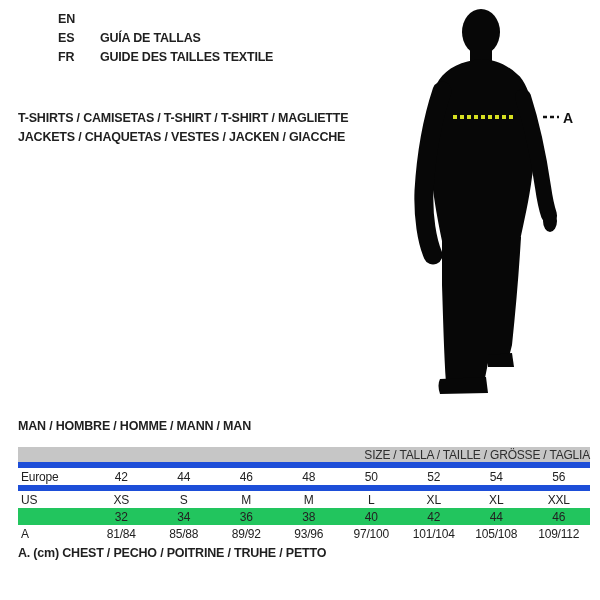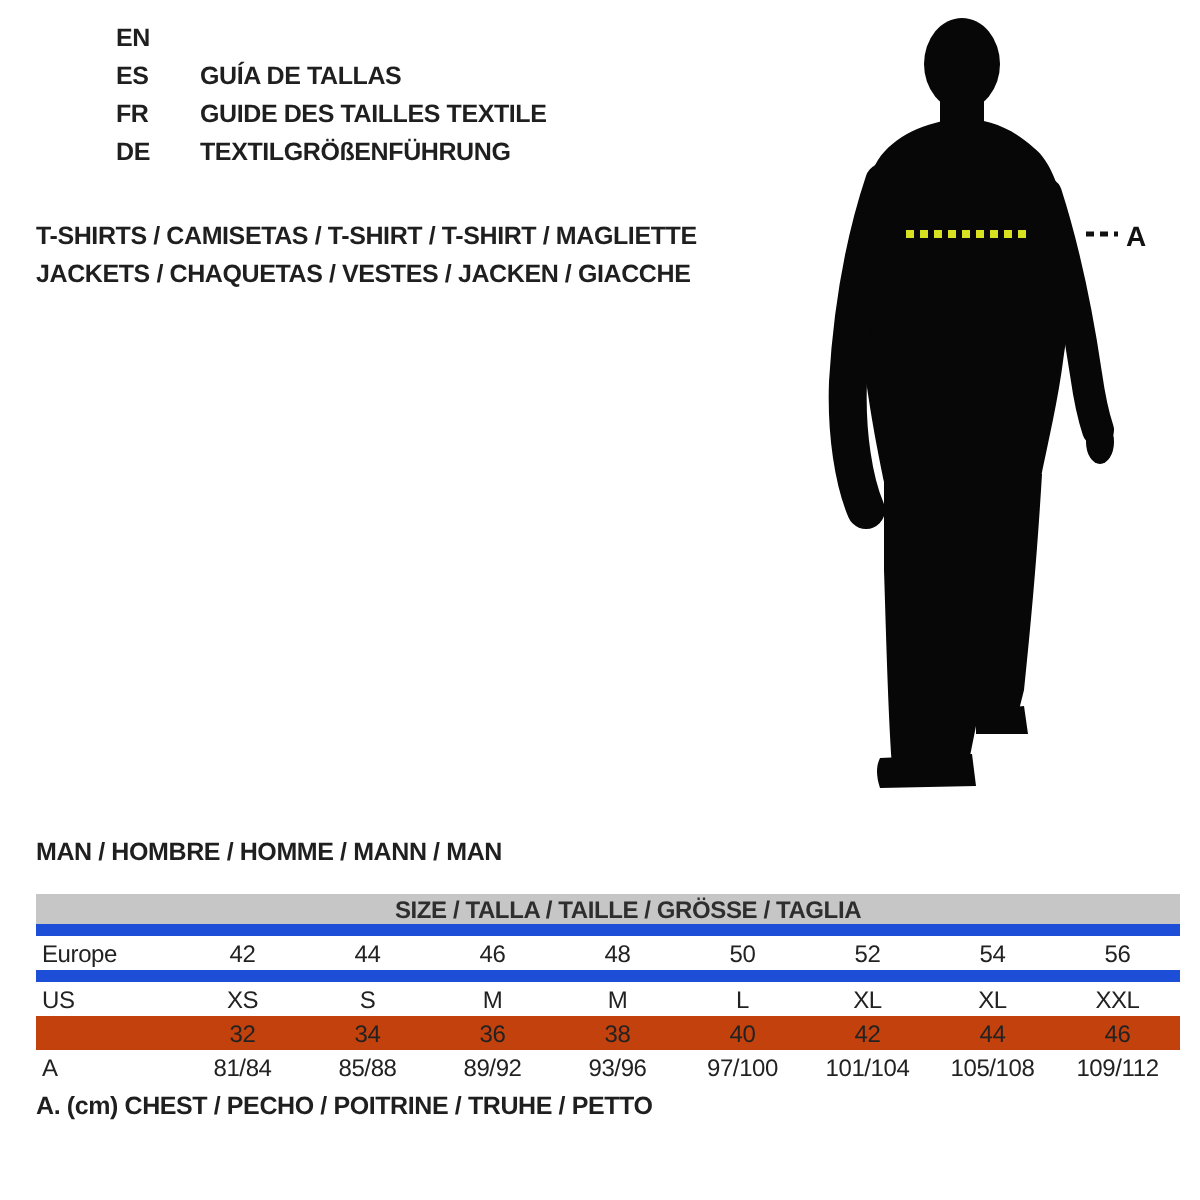--- a/index.html
+++ b/index.html
@@ -23,46 +23,42 @@
   .section-title{left:18px;top:419px;font-size:12.5px;font-weight:700;letter-spacing:-0.2px;text-align:right;}
   
   .size-table-wrap{left:18px;top:447px;width:572px;}
   table.size-table{border-collapse:collapse;table-layout:fixed;width:572px;}
   table.size-table td{
     font-size:12px;letter-spacing:-0.2px;text-align:center;
     padding:0;height:17px;vertical-align:middle;color:#222;
   }
   table.size-table td.row-label{text-align:left;padding-left:3px;}
   tr.table-head td{
-    background:#c6c6c6;text-align:center;padding-left:20px;height:15px;
-    font-weight:700;color:#2e2e2e;
+    background:#c6c6c6;text-align:right;padding-left:20px;height:15px;
+    font-weight:400;color:#2e2e2e;
   }
   tr.r-europe td, tr.r-us td{border-top:6px solid #1d4ed8;}
-  tr.stripe td{background:#c2410c;}
+  tr.stripe td{background:#22c55e;}
   
   .footnote{left:18px;top:546px;font-size:12.5px;font-weight:700;letter-spacing:-0.2px;}
 </style>
 </head>
 <body>
 
 <div class="abs lang-block">
   <div class="lang-row">
     <span class="lang-code">EN</span>
   </div>
   <div class="lang-row">
     <span class="lang-code">ES</span>
     <span class="lang-title">GUÍA DE TALLAS</span>
   </div>
   <div class="lang-row">
     <span class="lang-code">FR</span>
     <span class="lang-title">GUIDE DES TAILLES TEXTILE</span>
-  </div>
-  <div class="lang-row">
-    <span class="lang-code">DE</span>
-    <span class="lang-title">TEXTILGRÖßENFÜHRUNG</span>
   </div>
 </div>
 
 <div class="abs category-block">
   <div class="category-line">T-SHIRTS / CAMISETAS / T-SHIRT / T-SHIRT / MAGLIETTE</div>
   <div class="category-line">JACKETS / CHAQUETAS / VESTES / JACKEN / GIACCHE</div>
 </div>
 
 <div class="abs figure-wrap">
   <svg width="185" height="400" viewBox="0 0 185 400" xmlns="http://www.w3.org/2000/svg">

